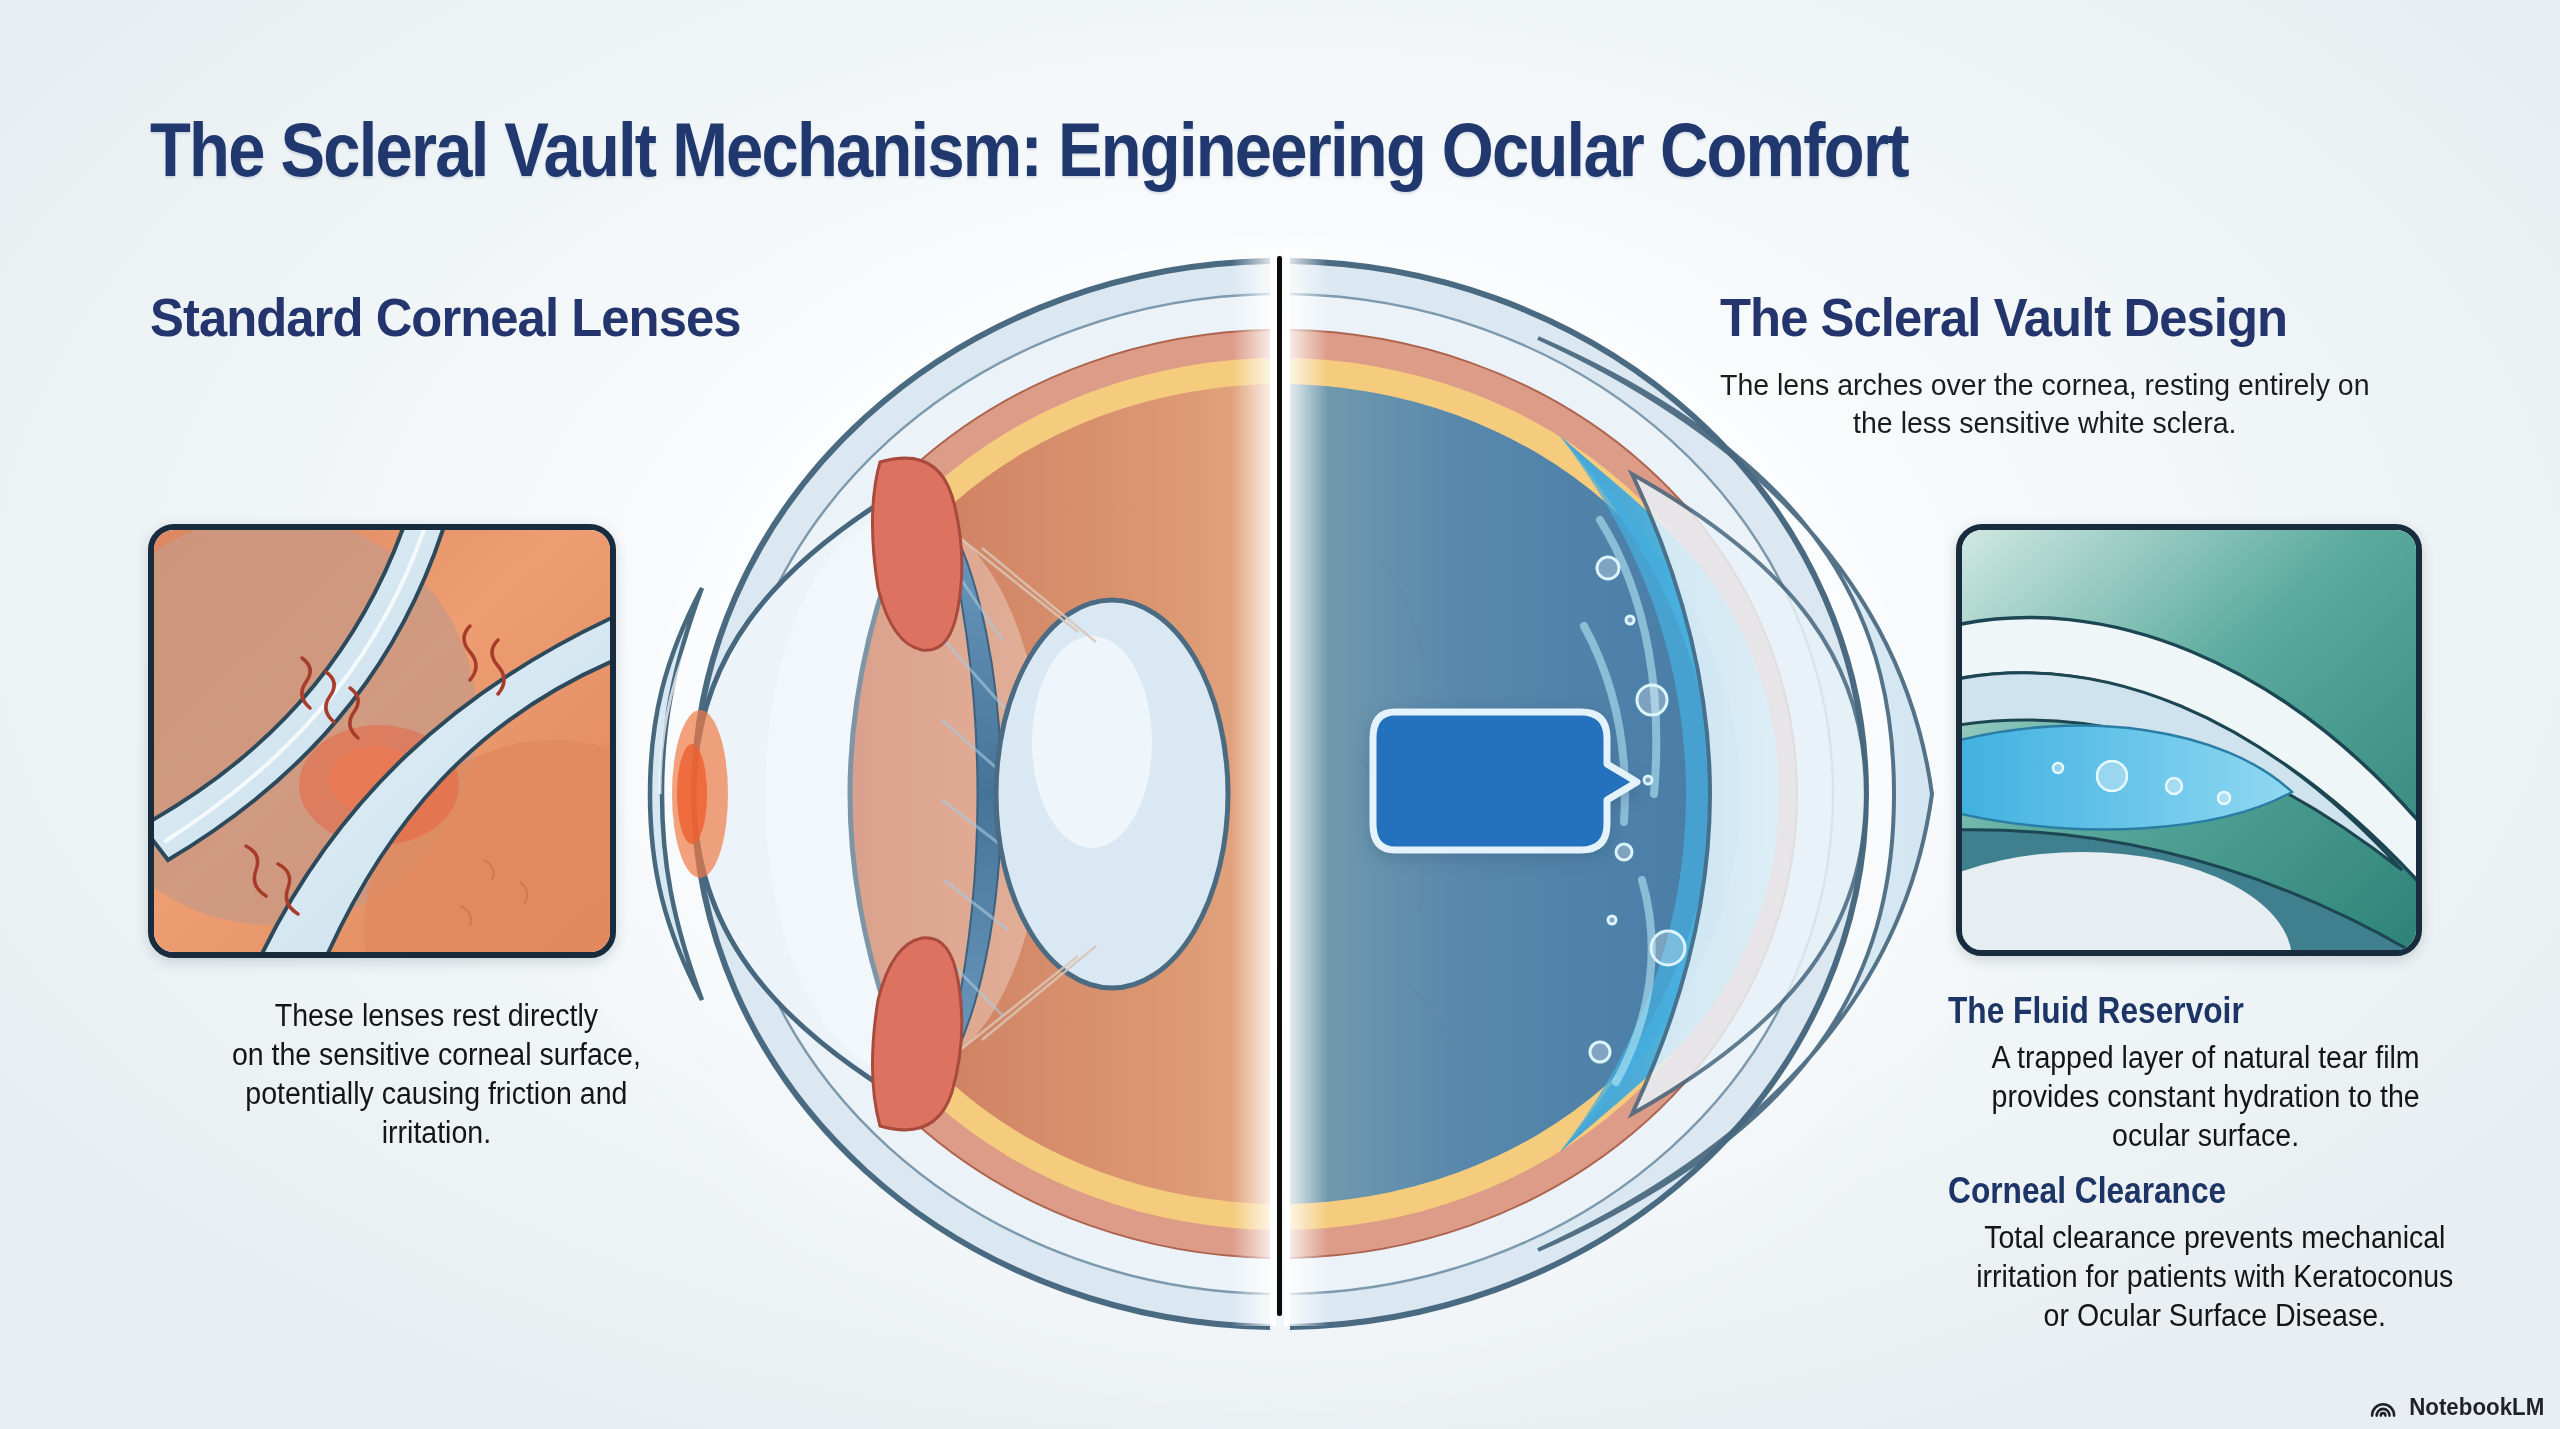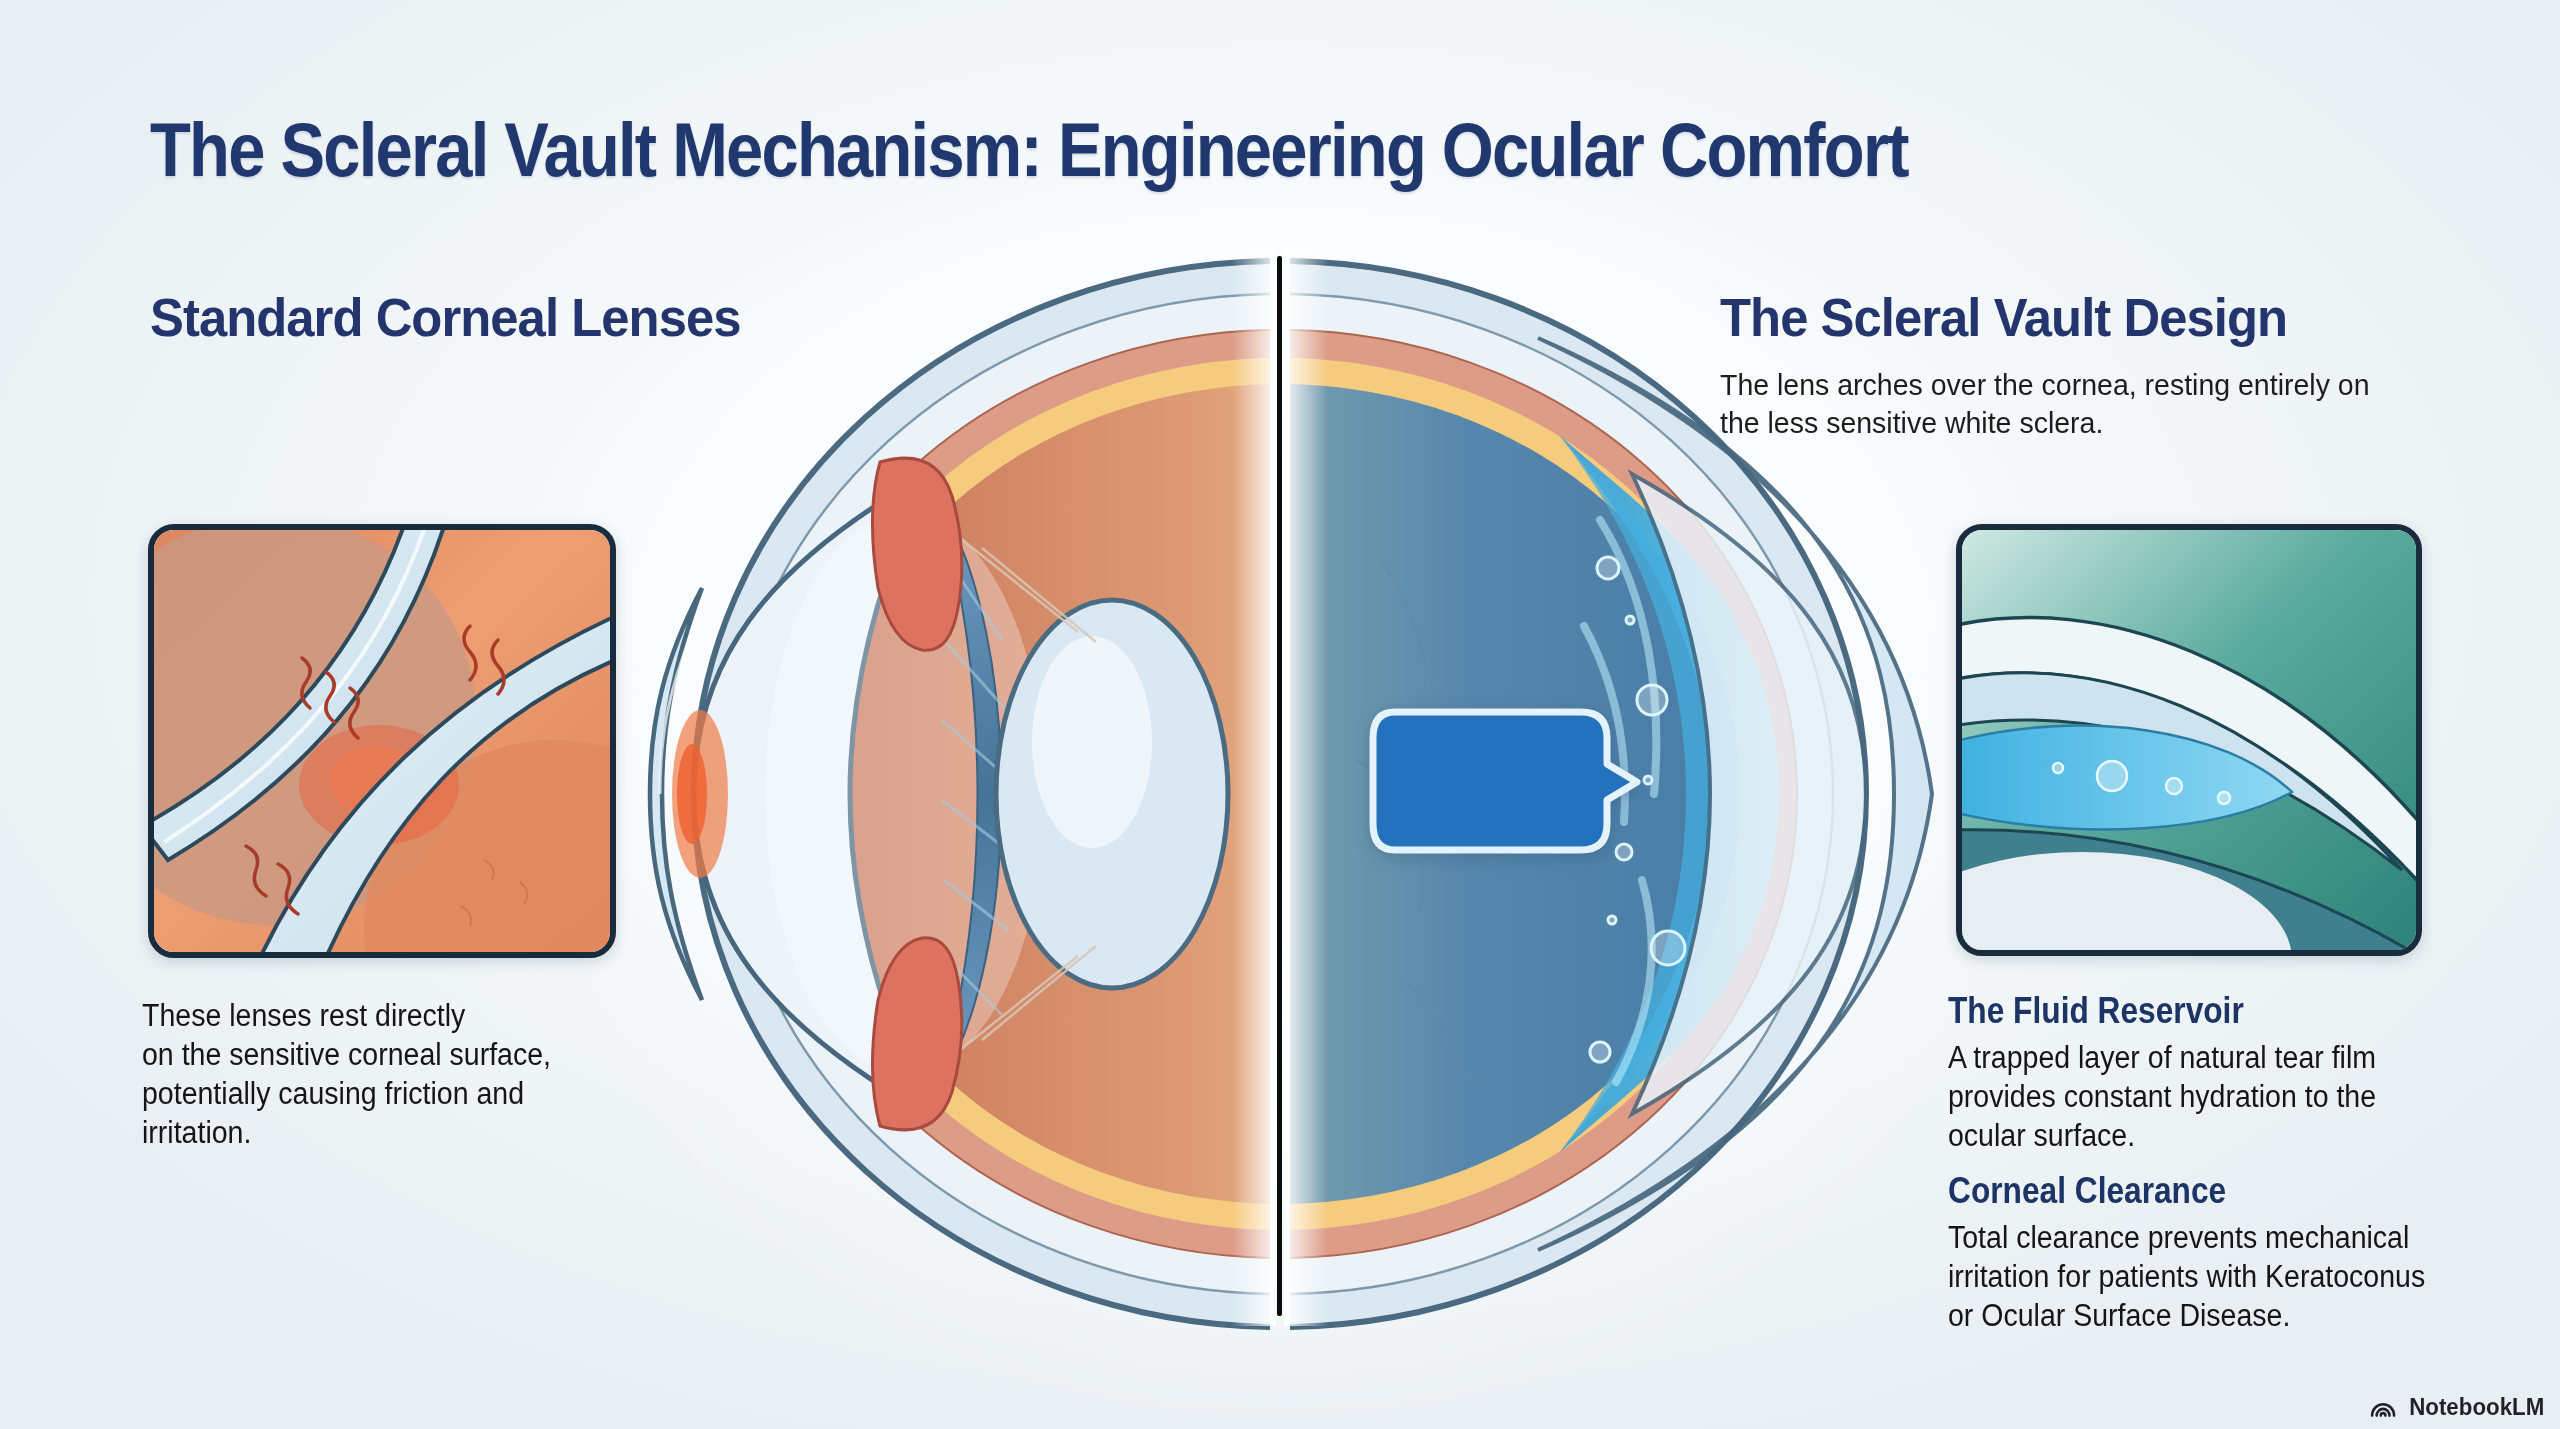--- a/index.html
+++ b/index.html
@@ -1,18 +1,18 @@
 <!DOCTYPE html>
 <html><head>
 <meta charset="utf-8">
 <style>
   html,body{margin:0;padding:0;background:#e9eef2;}
   body{width:2560px;height:1429px;overflow:hidden;font-family:"Liberation Sans",sans-serif;}
   .stage{position:relative;width:2560px;height:1429px;
-    background:radial-gradient(ellipse 1500px 900px at 50% 42%, #ffffff 0%, #f8fbfc 40%, #eff4f6 72%, #e9eef2 100%);}
+    background:radial-gradient(ellipse 1500px 900px at 50% 42%, #ffffff 0%, #f8fbfc 40%, #eff4f6 72%, #e9eef2 100%);text-align:center;}
   .abs{position:absolute;}
   .prewrap{white-space:pre-line;}
   .title{left:150px;top:106px;font-size:76px;font-weight:bold;color:#21386f;
     letter-spacing:-2px;transform:scaleX(.88);transform-origin:left top;
     text-shadow:0 2px 2px rgba(120,140,170,.25);}
   .section-heading{font-size:54px;font-weight:bold;color:#24356e;letter-spacing:-1px;
     transform:scaleX(.94);transform-origin:left top;}
   .left-heading{left:150px;top:286px;}
   .right-heading{left:1720px;top:286px;}
   .subtitle{left:1720px;top:366px;font-size:30px;color:#1b1c1e;line-height:38px;

